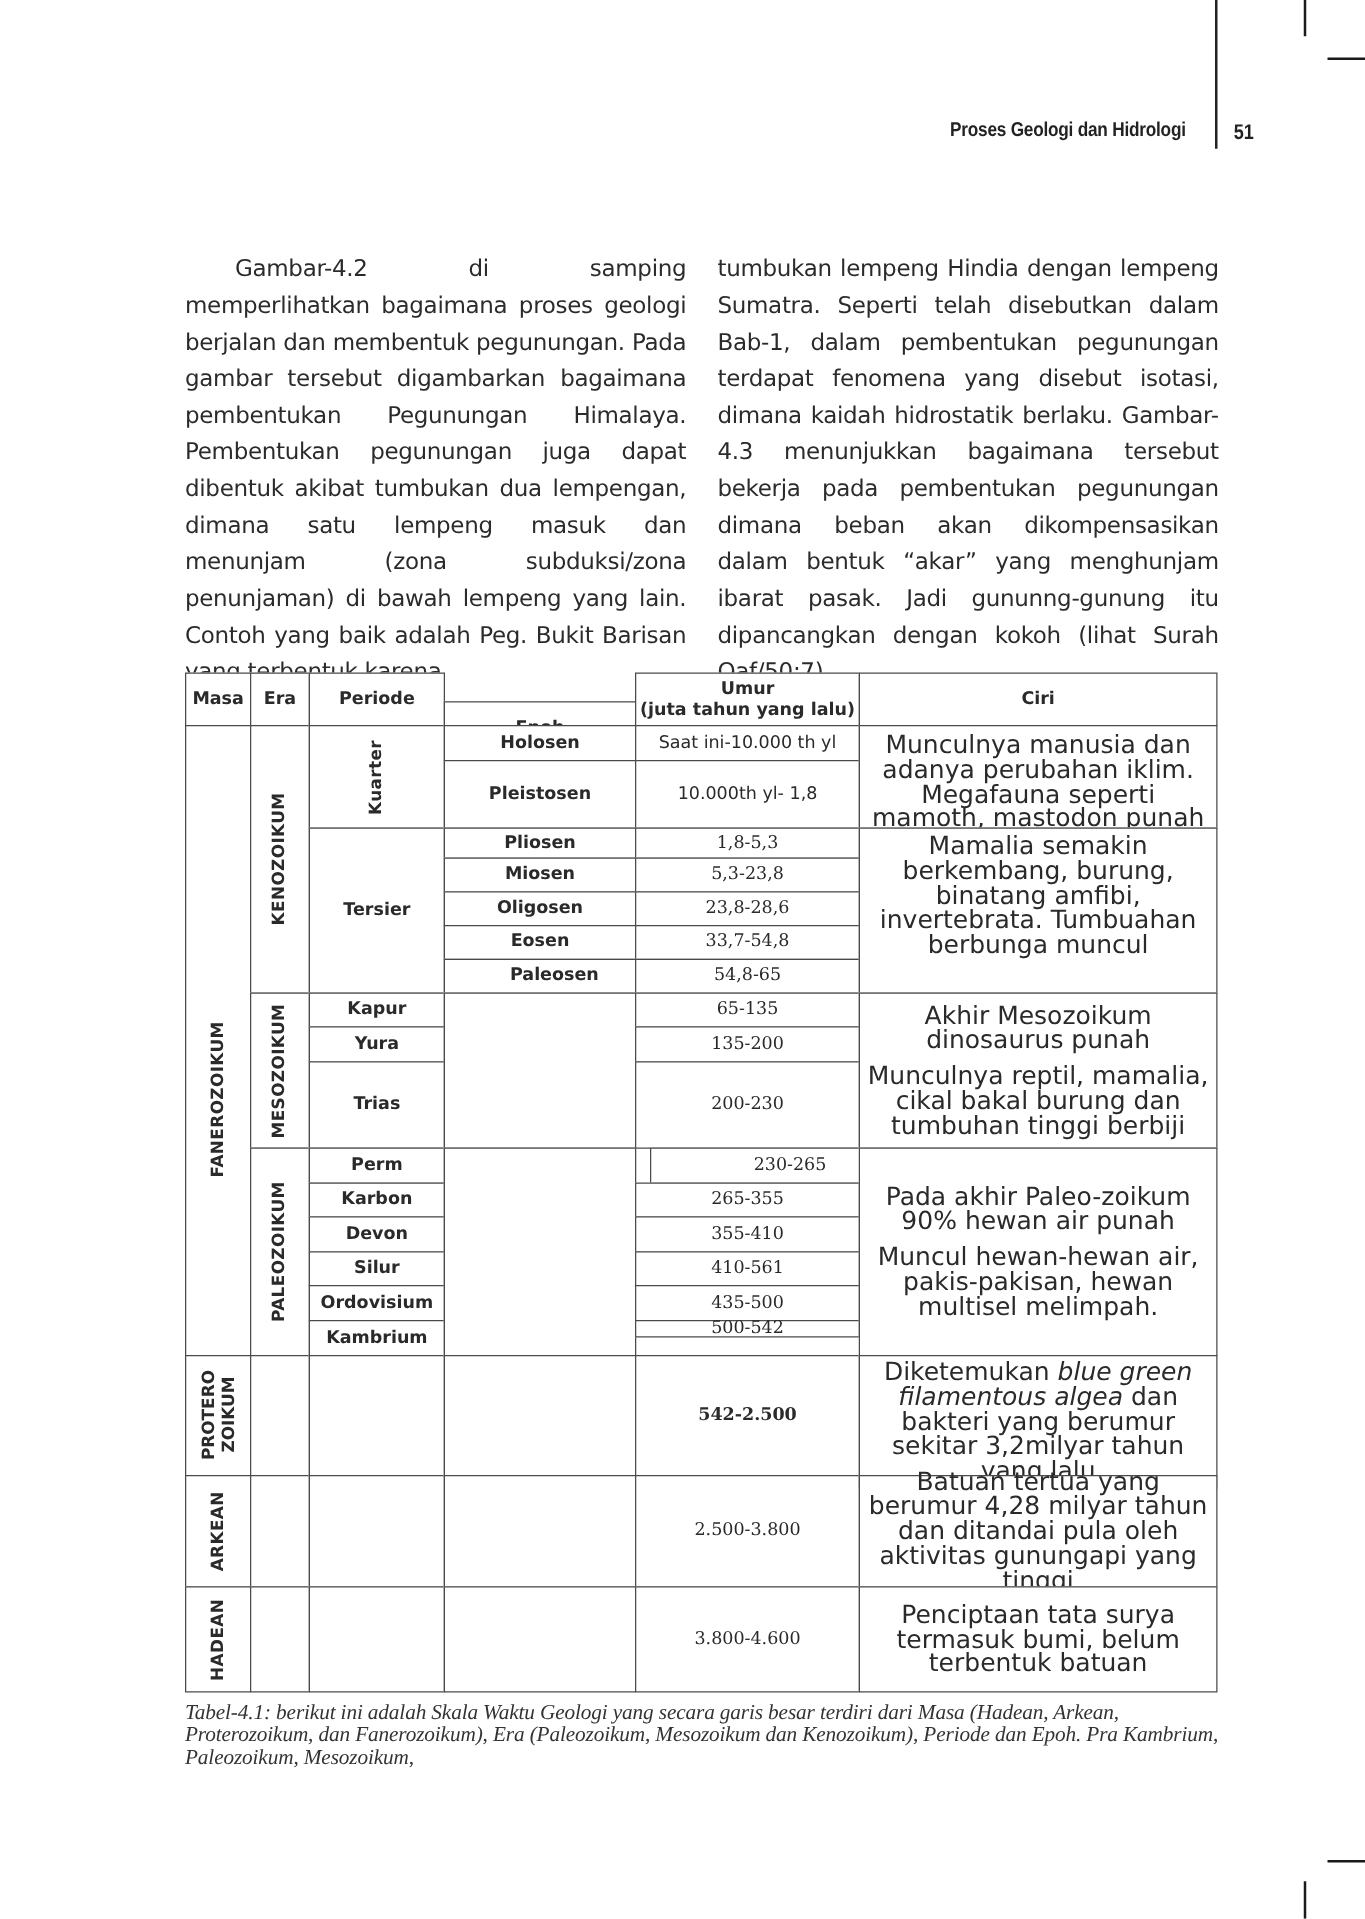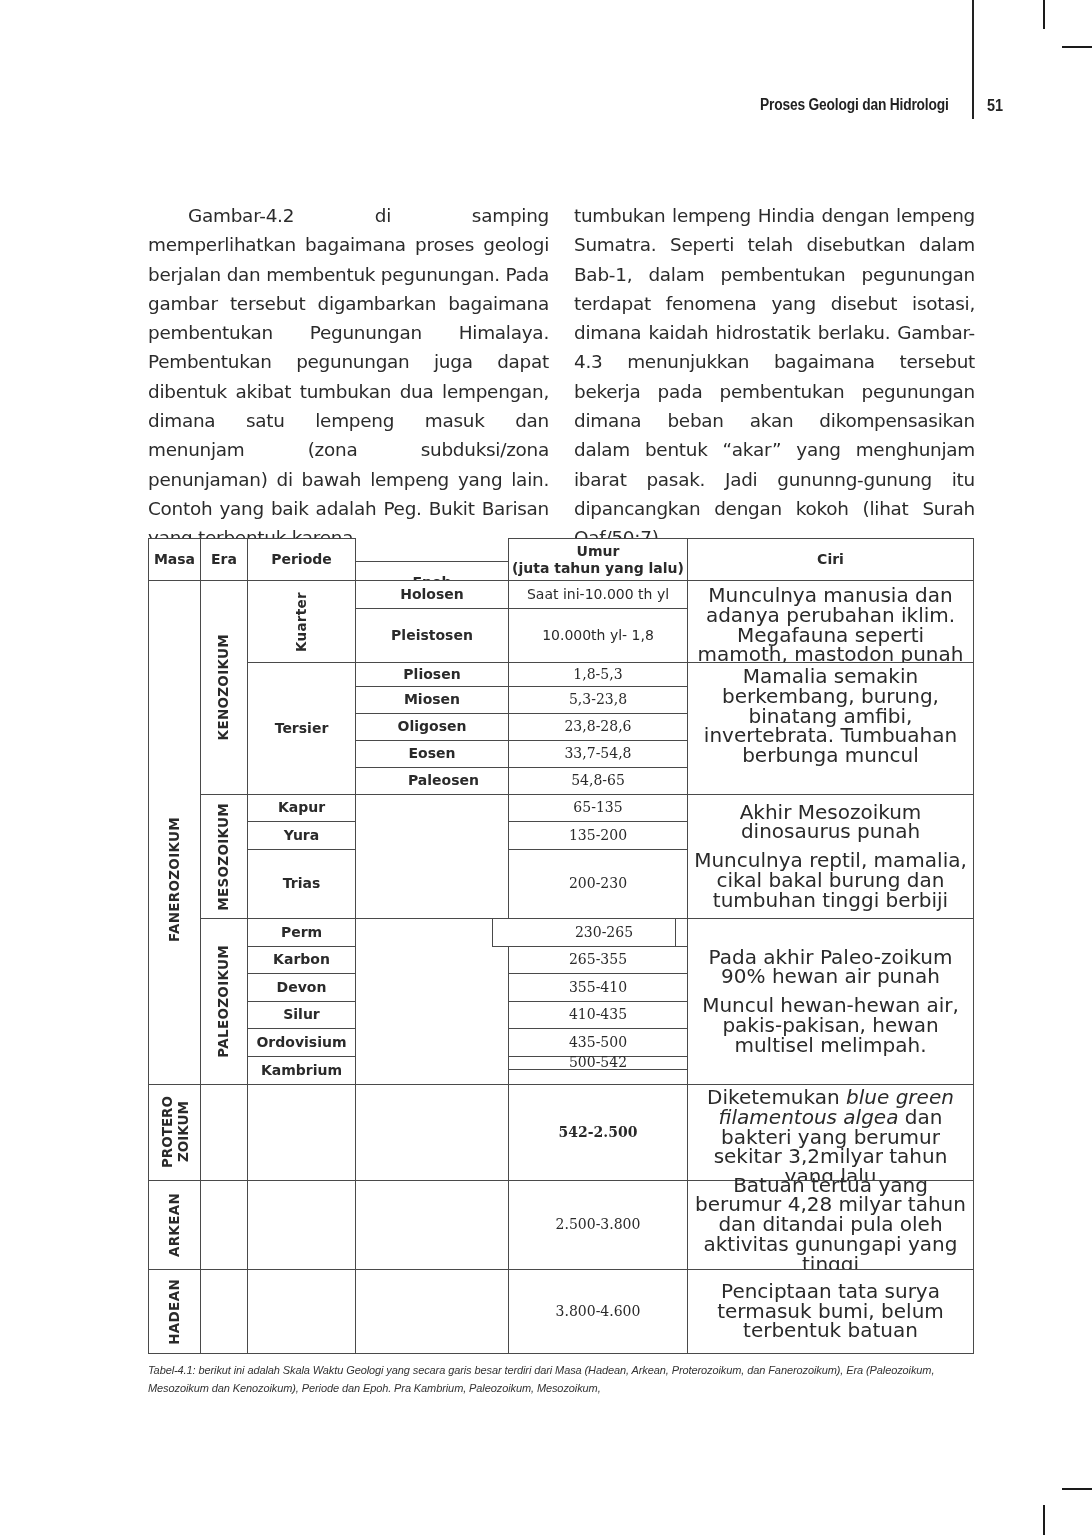--- a/index.html
+++ b/index.html
@@ -22,22 +22,22 @@
           align-items: center; justify-content: center; text-align: center; font-size: 14px; line-height: 19.5px;
           color: #2a2a2a; background: #fff; font-family: "DejaVu Sans", sans-serif; }
   .b { font-weight: bold; }
   .hdr { font-weight: bold; font-size: 14px; line-height: 17px; }
   .vert { writing-mode: vertical-rl; transform: rotate(180deg); font-weight: bold; font-size: 13.5px; letter-spacing: 0.3px; white-space: nowrap; }
   .vert-2 { writing-mode: vertical-rl; transform: rotate(180deg); font-weight: bold; font-size: 13.5px; line-height: 16px; text-align: center; }
   .ciri { padding: 0 4px; font-size: 20px; line-height: 19.8px; flex-direction: column; }
   .ciri p { margin: 0; }
   .ciri p + p { margin-top: 9px; }
   .num { font-family: "DejaVu Serif", serif; font-size: 14px; }
-  .caption { position: absolute; left: 148px; top: 1361px; width: 830px; font-size: 11px; line-height: 18px;
-             font-style: italic; color: #333; font-family: Liberation Sans, sans-serif; letter-spacing: -0.1px; }
+  .caption { position: absolute; left: 148px; top: 1361px; width: 830px; font-size: 17px; line-height: 18px;
+             font-style: italic; color: #333; font-family: Liberation Serif, serif; letter-spacing: -0.1px; }
   em { font-style: italic; }
 </style>
 </head>
 <body>
 
 <div class="crop" style="left:1043px; top:0; width:2px; height:29px;"></div>
 <div class="crop" style="left:1062px; top:46px; width:30px; height:2px;"></div>
 <div class="crop" style="left:1062px; top:1488px; width:30px; height:2px;"></div>
 <div class="crop" style="left:1043px; top:1505px; width:2px; height:30px;"></div>
 
@@ -123,24 +123,24 @@
   <div class="cell" style="left:508px; top:580px; width:180px; height:29px;">Saat ini-10.000 th yl</div>
   <div class="cell" style="left:508px; top:608px; width:180px; height:55px;">10.000th yl- 1,8</div>
   <div class="cell num" style="left:508px; top:662px; width:180px; height:25px;">1,8-5,3</div>
   <div class="cell num" style="left:508px; top:686px; width:180px; height:28px;">5,3-23,8</div>
   <div class="cell num" style="left:508px; top:713px; width:180px; height:28px;">23,8-28,6</div>
   <div class="cell num" style="left:508px; top:740px; width:180px; height:28px;">33,7-54,8</div>
   <div class="cell num" style="left:508px; top:767px; width:180px; height:28px;">54,8-65</div>
   <div class="cell num" style="left:508px; top:794px; width:180px; height:28px;">65-135</div>
   <div class="cell num" style="left:508px; top:821px; width:180px; height:29px;">135-200</div>
   <div class="cell num" style="left:508px; top:849px; width:180px; height:70px;">200-230</div>
-  <div class="cell num" style="left:492px; top:918px; width:184px; height:29px;padding-left:40px;">230-265</div>
+  <div class="cell num" style="left:520px; top:918px; width:184px; height:29px;padding-left:40px;">230-265</div>
   <div class="cell num" style="left:508px; top:946px; width:180px; height:28px;">265-355</div>
   <div class="cell num" style="left:508px; top:973px; width:180px; height:29px;">355-410</div>
-  <div class="cell num" style="left:508px; top:1001px; width:180px; height:28px;">410-435</div>
+  <div class="cell num" style="left:508px; top:1001px; width:180px; height:28px;">410-561</div>
   <div class="cell num" style="left:508px; top:1028px; width:180px; height:29px;">435-500</div>
   <div class="cell num" style="left:508px; top:1056px; width:180px; height:14px;">500-542</div>
   <div class="cell num b" style="left:508px; top:1084px; width:180px; height:97px;">542-2.500</div>
   <div class="cell num" style="left:508px; top:1180px; width:180px; height:90px;">2.500-3.800</div>
   <div class="cell num" style="left:508px; top:1269px; width:180px; height:85px;">3.800-4.600</div>
 
   <div class="cell ciri" style="left:687px; top:580px; width:287px; height:83px;">
     <p style="margin-top:8px;">Munculnya manusia dan adanya perubahan  iklim. Megafauna seperti mamoth, mastodon punah</p>
   </div>
   <div class="cell ciri" style="left:687px; top:662px; width:287px; height:133px;">

